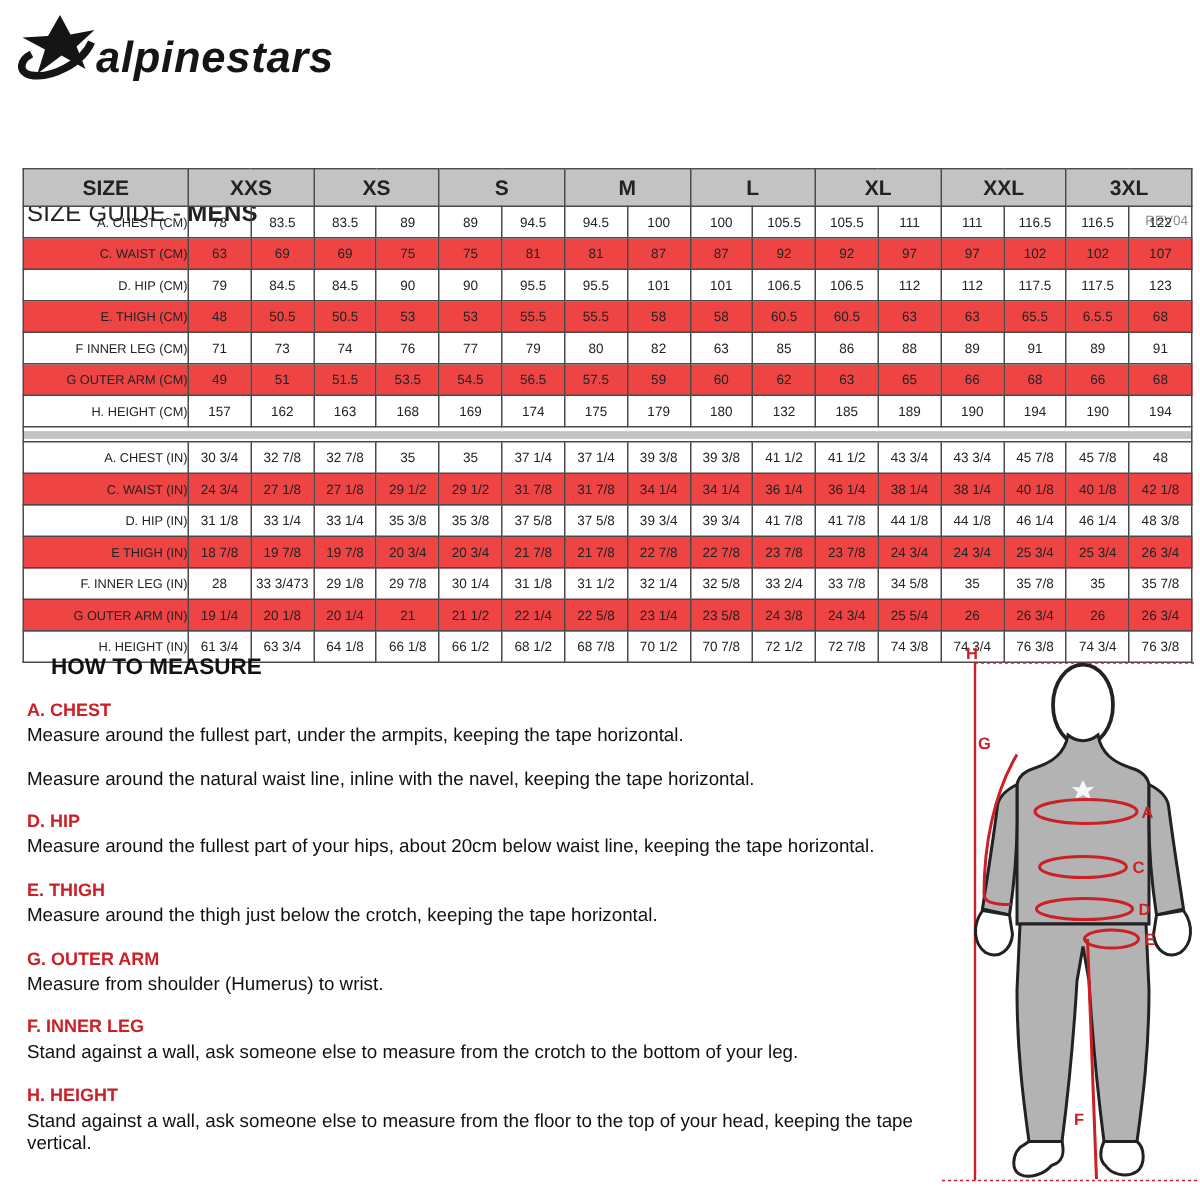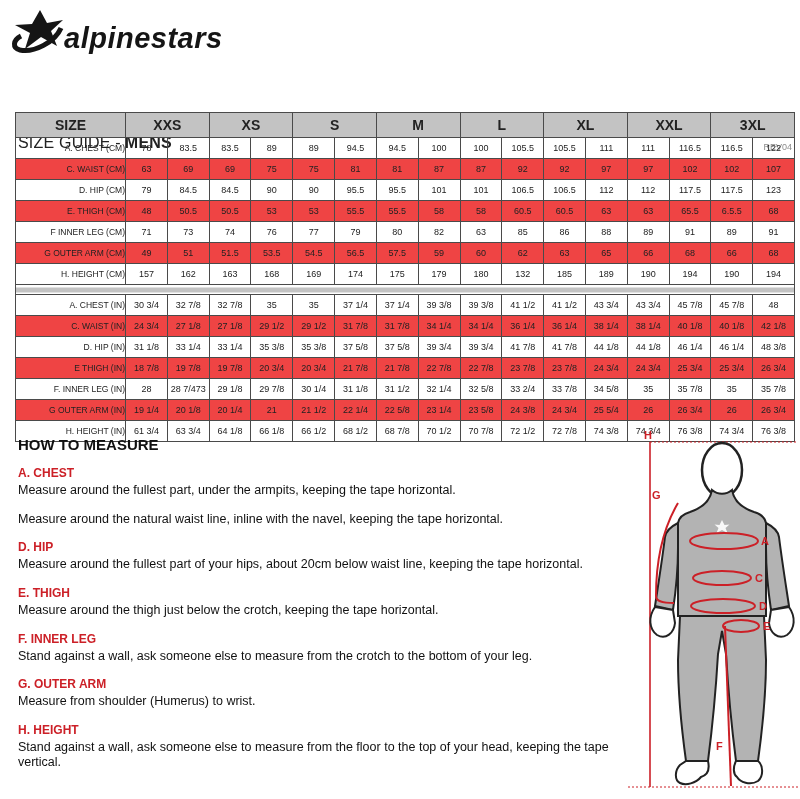--- a/index.html
+++ b/index.html
@@ -22,21 +22,21 @@
   .size-table th,.size-table td{border:1px solid #4a4a4a;font-size:9px;
        text-align:center;padding:0;height:20px;line-height:1;color:#222;}
   .size-table thead th{height:24px;background:#c3c3c3;font-weight:bold;font-size:14px;}
   .size-table td.rowlabel{text-align:right;padding-left:5px;font-weight:normal;font-size:8.5px;}
   .size-table tr.alt{background:#ef4444;}
   .size-table tr.sep-row td{height:9px;border-top:1px solid #4a4a4a;border-bottom:1px solid #4a4a4a;
        background:linear-gradient(#ffffff 0 2px,#c3c3c3 2px 7px,#ffffff 7px);}
 
   
   .howto{position:absolute;top:436px;left:18px;width:618px;}
-  .howto-title{font-size:15px;font-weight:bold;color:#111;margin:0 0 4px 0;}
+  .howto-title{font-size:15px;font-weight:bold;color:#111;margin:0 0 4px 16px;}
   .hitem{margin-top:13px;}
   .hlabel{color:#cc2027;font-weight:bold;font-size:12px;line-height:1.25;}
   .htext{font-size:12.5px;color:#111;line-height:1.25;margin-top:2px;}
 
   
   .figure{position:absolute;top:430px;left:628px;width:172px;height:369px;}
 </style>
 </head>
 <body>
 
@@ -299,21 +299,21 @@
           <td>23 7/8</td>
           <td>24 3/4</td>
           <td>24 3/4</td>
           <td>25 3/4</td>
           <td>25 3/4</td>
           <td>26 3/4</td>
         </tr>
         <tr>
           <td class="rowlabel">F. INNER LEG (IN)</td>
           <td>28</td>
-          <td>28 7/473</td>
+          <td>33 3/473</td>
           <td>29 1/8</td>
           <td>29 7/8</td>
           <td>30 1/4</td>
           <td>31 1/8</td>
           <td>31 1/2</td>
           <td>32 1/4</td>
           <td>32 5/8</td>
           <td>33 2/4</td>
           <td>33 7/8</td>
           <td>34 5/8</td>
@@ -375,26 +375,26 @@
         </div>
         <div class="hitem">
           <div class="hlabel">D. HIP</div>
           <div class="htext">Measure around the fullest part of your hips, about 20cm below waist line, keeping the tape horizontal.</div>
         </div>
         <div class="hitem">
           <div class="hlabel">E. THIGH</div>
           <div class="htext">Measure around the thigh just below the crotch, keeping the tape horizontal.</div>
         </div>
         <div class="hitem">
+          <div class="hlabel">G. OUTER ARM</div>
+          <div class="htext">Measure from shoulder (Humerus) to wrist.</div>
+        </div>
+        <div class="hitem">
           <div class="hlabel">F. INNER LEG</div>
           <div class="htext">Stand against a wall, ask someone else to measure from the crotch to the bottom of your leg.</div>
-        </div>
-        <div class="hitem">
-          <div class="hlabel">G. OUTER ARM</div>
-          <div class="htext">Measure from shoulder (Humerus) to wrist.</div>
         </div>
         <div class="hitem">
           <div class="hlabel">H. HEIGHT</div>
           <div class="htext">Stand against a wall, ask someone else to measure from the floor to the top of your head, keeping the tape vertical.</div>
         </div>
       </div>
   </div>
 
   <svg class="figure" viewBox="0 0 172 369">
 

